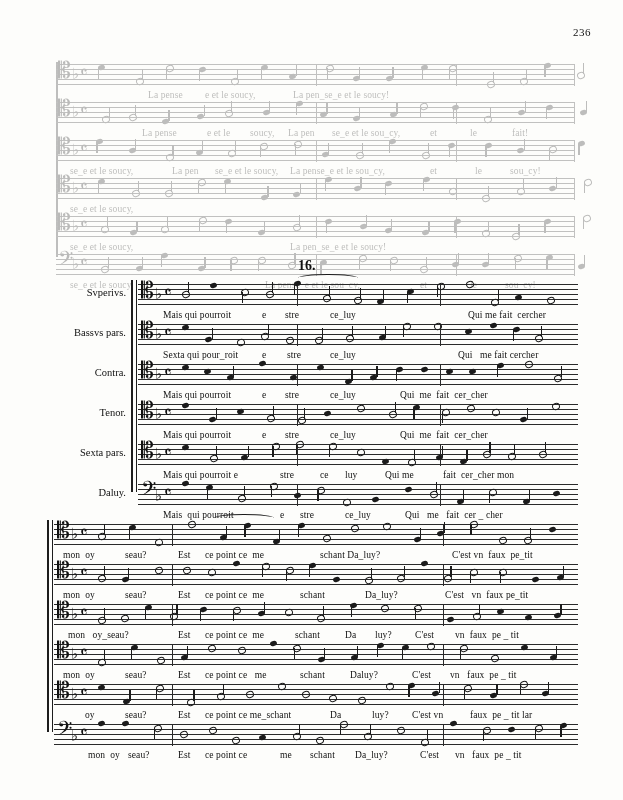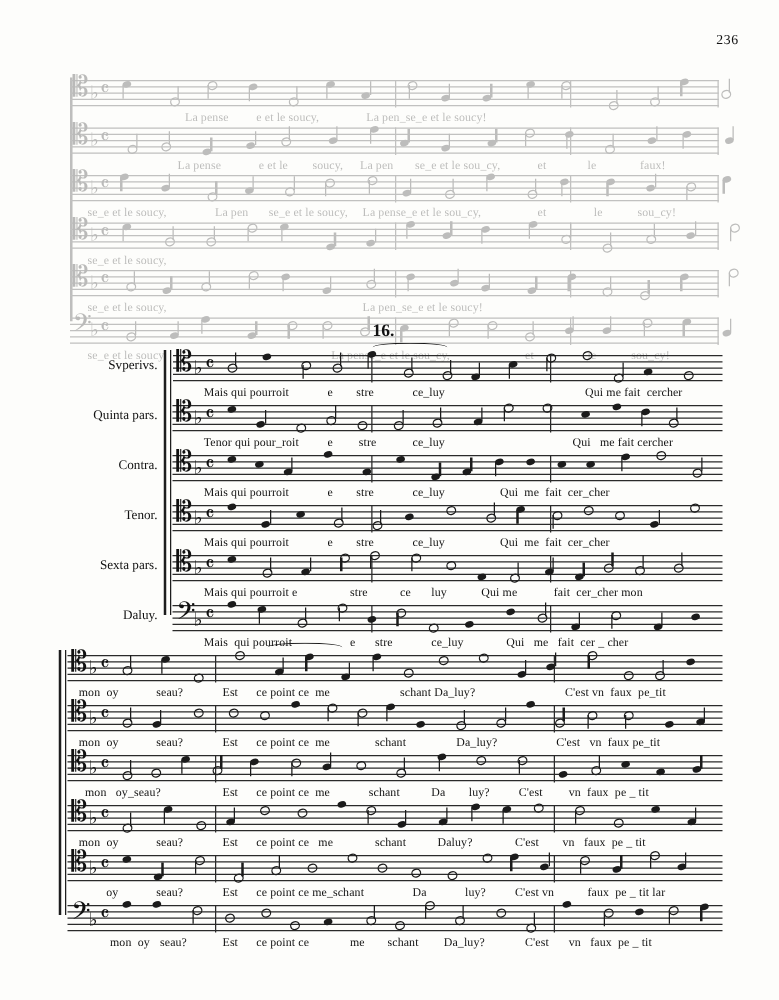--- a/index.html
+++ b/index.html
@@ -265,21 +265,21 @@
         <div class="stem" style="left: 489.931px; top: 12.4px; height: 11px;"></div>
         <div class="nh" style="left: 523.86px; top: 13.8px;"></div>
         <div class="stem" style="left: 530.06px; top: 4.8px; height: 11px;"></div>
         <div class="lyric" style="left: 86px; top: 32px;">La pense</div>
         <div class="lyric" style="left: 151px; top: 32px; text-align: center;">e et le</div>
         <div class="lyric" style="left: 194px; top: 32px;">soucy,</div>
         <div class="lyric" style="left: 232px; top: 32px;">La pen</div>
         <div class="lyric" style="left: 276px; top: 32px;">se_e et le sou_cy,</div>
         <div class="lyric" style="left: 374px; top: 32px;">et</div>
         <div class="lyric" style="left: 414px; top: 32px;">le</div>
-        <div class="lyric" style="left: 456px; top: 32px;">faux!</div>
+        <div class="lyric" style="left: 456px; top: 32px;">fait!</div>
       </div>
       <div class="staff" style="position: absolute; left: 56px; width: 519px; top: 76px;">
         <div class="lines">
           <i></i>
           <i></i>
           <i></i>
           <i></i>
           <i></i>
         </div>
         <div class="clef c" style="left: 2px;">𝄡</div>
@@ -556,27 +556,27 @@
         <div class="stem" style="left: 247.263px; top: 8px; height: 11px;"></div>
         <div class="nh open" style="left: 264.642px; top: 5px;"></div>
         <div class="stem" style="left: 264.842px; top: 8px; height: 11px;"></div>
         <div class="nh open" style="left: 295.922px; top: 5px;"></div>
         <div class="nh" style="left: 327.336px; top: 11px;"></div>
         <div class="nh" style="left: 352.367px; top: 5px;"></div>
         <div class="nh" style="left: 374.598px; top: 9px;"></div>
         <div class="stem" style="left: 374.798px; top: 12px; height: 11px;"></div>
         <div class="nh open" style="left: 397.021px; top: 17px;"></div>
         <div class="stem" style="left: 403.221px; top: 8px; height: 11px;"></div>
-        <div class="lyric" style="left: 25px; top: 32px;">Tenor qui pour_roit</div>
+        <div class="lyric" style="left: 25px; top: 32px;">Sexta qui pour_roit</div>
         <div class="lyric" style="left: 124px; top: 32px;">e</div>
         <div class="lyric" style="left: 149px; top: 32px;">stre</div>
         <div class="lyric" style="left: 192px; top: 32px;">ce_luy</div>
         <div class="lyric" style="left: 320px; top: 32px;">Qui   me fait cercher</div>
       </div>
-      <div class="vlabel" style="left: 0px; width: 126px; top: 49px;">Quinta pars.</div>
+      <div class="vlabel" style="left: 0px; width: 126px; top: 49px;">Bassvs pars.</div>
       <div class="staff" style="position: absolute; left: 138px; width: 440px; top: 80px;">
         <div class="lines">
           <i></i>
           <i></i>
           <i></i>
           <i></i>
           <i></i>
         </div>
         <div class="clef c" style="left: 3px;">𝄡</div>
         <div class="accid" style="left: 17px; top: 9px;">♭</div>

